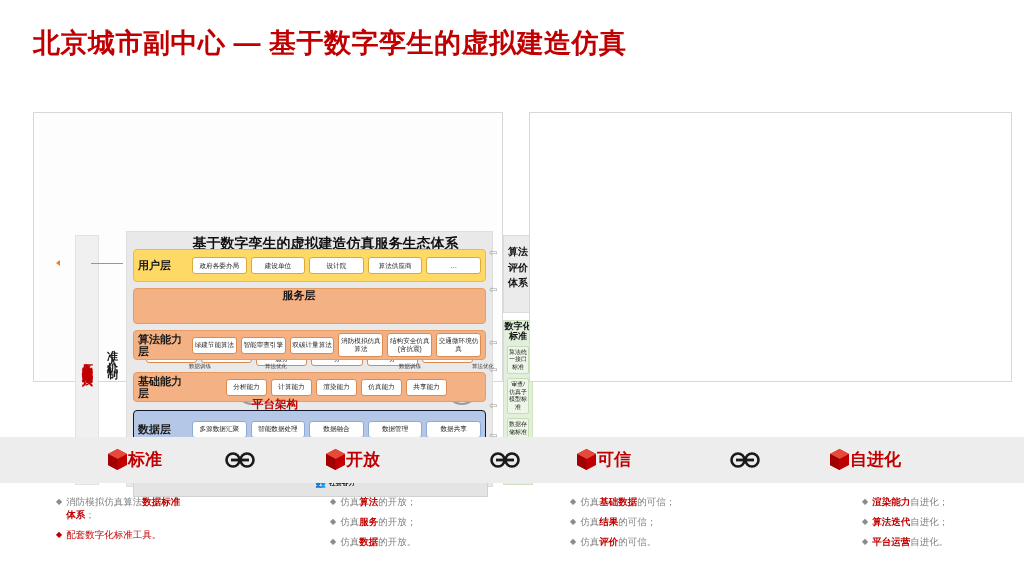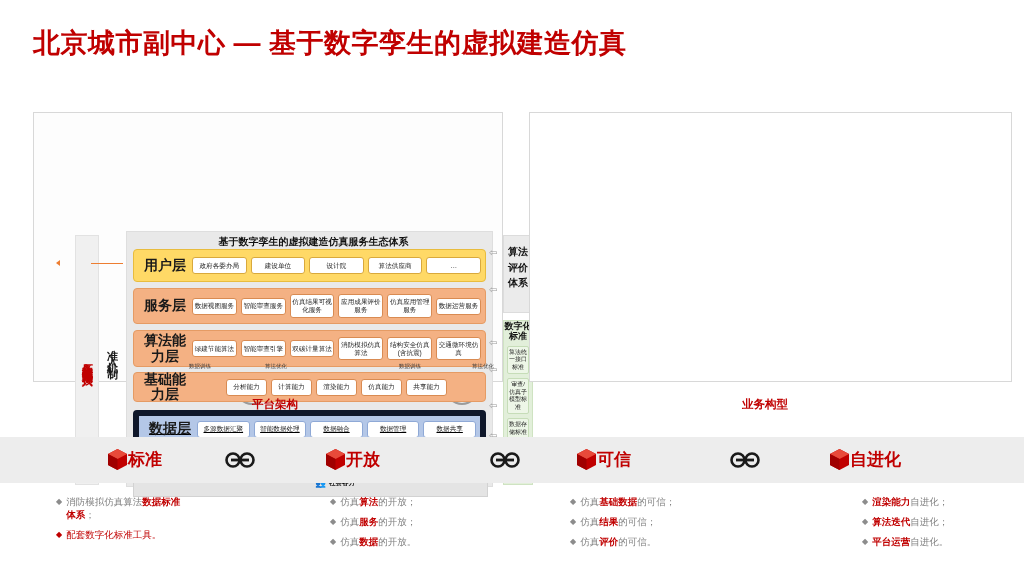--- a/index.html
+++ b/index.html
@@ -39,49 +39,49 @@
     font-weight:bold;letter-spacing:1px;
   }
   #lbar-red{left:41px;top:122px;width:22px;height:248px;color:#c00000;font-size:11px;background:#f0f0f0;}
   #lbar-entry{left:68px;top:165px;width:20px;height:150px;color:#1a1a1a;font-size:11px;background:transparent;border:none;letter-spacing:6px;}
 
   #arch-main{
     position:absolute;left:92px;top:118px;width:365px;height:254px;
     background:#e9e9e9;border:1px solid #dedede;
   }
   #arch-title{
-    position:absolute;left:4px;top:3px;width:365px;text-align:center;
-    font-size:10px;font-weight:bold;color:#111;
+    position:absolute;left:16px;top:3px;width:365px;text-align:center;
+    font-size:14px;font-weight:bold;color:#111;
   }
 
   .layer{
     position:absolute;left:6px;width:353px;border-radius:4px;
     display:flex;align-items:center;box-sizing:border-box;padding:0 4px;
   }
   .layer-name{
-    width:54px;flex:0 0 54px;text-align:center;font-size:14px;font-weight:bold;color:#1a1a1a;
+    width:54px;flex:0 0 54px;font-size:11px;font-weight:bold;color:#1a1a1a;
     line-height:1.1;
   }
   .cells{display:flex;flex:1;gap:4px;align-items:center;}
   .cell{
     flex:1;background:#fff;border:1px solid #bfbfbf;border-radius:3px;
     font-size:6.6px;color:#222;text-align:center;line-height:1.15;
     padding:3px 1px;box-sizing:border-box;min-height:17px;
     display:flex;align-items:center;justify-content:center;
   }
   #layer-user{top:17px;height:33px;background:#ffd966;border:1px solid #e8bc3e;}
   #layer-user .cell{border-color:#d9a93c;}
-  #layer-service{top:56px;height:36px;background:#f4b183;border:1px solid #e59b64;}
+  #layer-service{top:56px;height:36px;background:#f4b183;border:1px solid #e59b64;flex-direction:column;}
   #layer-service .cell{border-color:#d98b52;}
-  #layer-algo{top:98px;height:37px;background:#f4b183;border:1px solid #e59b64;}
+  #layer-algo{top:98px;height:30px;background:#f4b183;border:1px solid #e59b64;}
   #layer-algo .cell{border-color:#d98b52;}
   #layer-base{top:140px;height:30px;background:#f4b183;border:1px solid #e59b64;}
   #layer-base .cells{padding:0 34px;}
   #layer-base .cell{border-color:#d98b52;}
-  #layer-data{top:178px;height:38px;background:#b4c7e7;border:6px solid #0f172a;text-decoration:underline;}
+  #layer-data{top:178px;height:38px;background:#b4c7e7;border:1px solid #0f172a;}
   #layer-data .cell{border-color:#8fa9d6;}
 
   .cycle{
     position:absolute;width:30px;height:30px;border:2px solid #9b9b9b;border-radius:50%;
     border-right-color:transparent;border-top-color:transparent;
   }
   #cyc-left{left:108px;top:139px;}
   #cyc-right{left:318px;top:139px;}
   .cyc-label{position:absolute;font-size:5.5px;color:#333;white-space:nowrap;}
 
@@ -289,21 +289,20 @@
       <div class="std-item">数据存储标准</div>
     </div>
   </div>
 
   <div class="caption" id="cap-left">平台架构</div>
 
   <div class="panel" id="panel-right">
     
   </div>
 
-  <div class="caption" id="cap-right">业务构型</div>
 
   <div id="feat-band"></div>
 
   <div class="feat-head" style="left:108px;">
     <span class="cube">
       <svg width="19" height="21" viewBox="0 0 19 21">
         <polygon points="9.5,0 19,5 19,16 9.5,21 0,16 0,5" fill="#c00000"></polygon>
         <polygon points="9.5,0 19,5 9.5,10 0,5" fill="#e84a3a"></polygon>
         <polygon points="0,5 9.5,10 9.5,21 0,16" fill="#a00000"></polygon>
       </svg>

